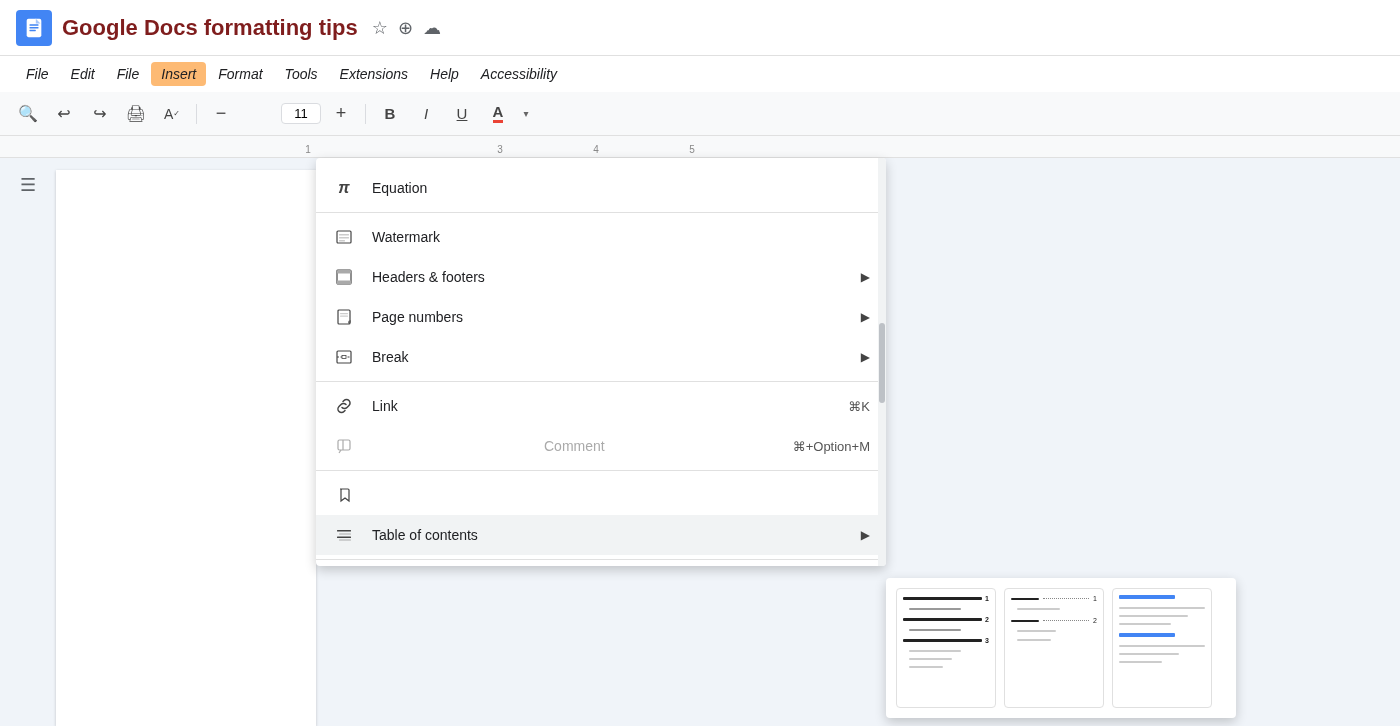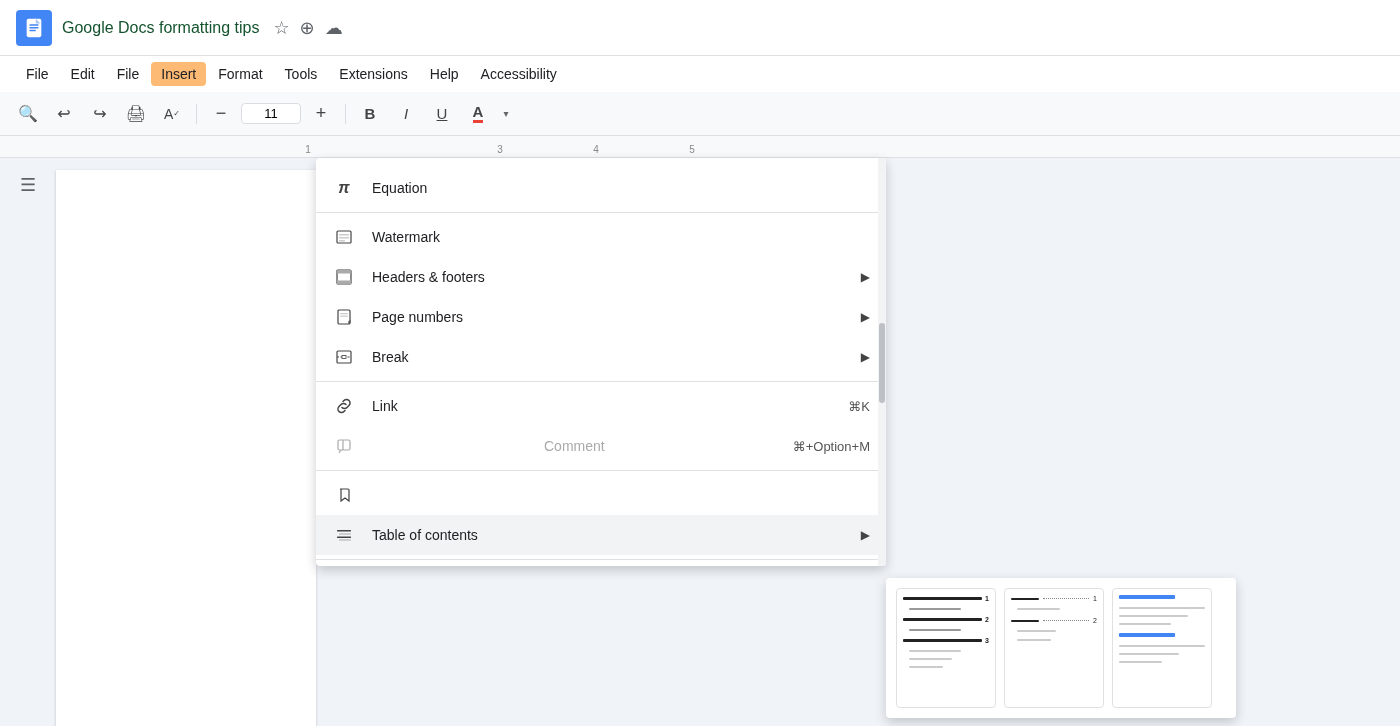--- a/index.html
+++ b/index.html
@@ -27,42 +27,43 @@
       height: 36px;
       background: #4285f4;
       border-radius: 4px;
       display: flex;
       align-items: center;
       justify-content: center;
       flex-shrink: 0;
     }
     .app-icon svg { width: 22px; height: 22px; fill: white; }
     .doc-title {
-      font-size: 16px;
-      font-weight: 400;
-      color: #14532d;
+      font-size: 22px;
+      font-weight: 700;
+      color: #7f1d1d;
     }
     .title-icons {
       display: flex;
       gap: 10px;
       align-items: center;
       margin-left: 4px;
     }
     .title-icon {
       color: #5f6368;
       font-size: 18px;
       cursor: pointer;
     }
     .menu-bar {
       background: #fff;
       display: flex;
       align-items: center;
       padding: 0 16px;
       height: 36px;
       gap: 2px;
+      font-style: italic;
     }
     .menu-item {
       padding: 4px 10px;
       font-size: 14px;
       color: #202124;
       cursor: pointer;
       border-radius: 4px;
     }
     .menu-item:hover, .menu-item.active {
       background: #e8eaed;
@@ -90,23 +91,24 @@
       border-radius: 4px;
       cursor: pointer;
       color: #444;
       font-size: 16px;
     }
     .font-size-box {
       border: 1px solid #dadce0;
       border-radius: 4px;
       padding: 2px 6px;
       font-size: 13px;
-      width: 60px;
+      width: 40px;
       text-align: center;
       background: white;
+      margin-left: 40px;
     }
     .toolbar-separator {
       width: 1px;
       height: 20px;
       background: #dadce0;
       margin: 0 4px;
     }
     .toolbar-bold { font-weight: 700; font-size: 15px; }
     .toolbar-italic { font-style: italic; font-size: 15px; }
     .toolbar-underline { text-decoration: underline; font-size: 15px; }

